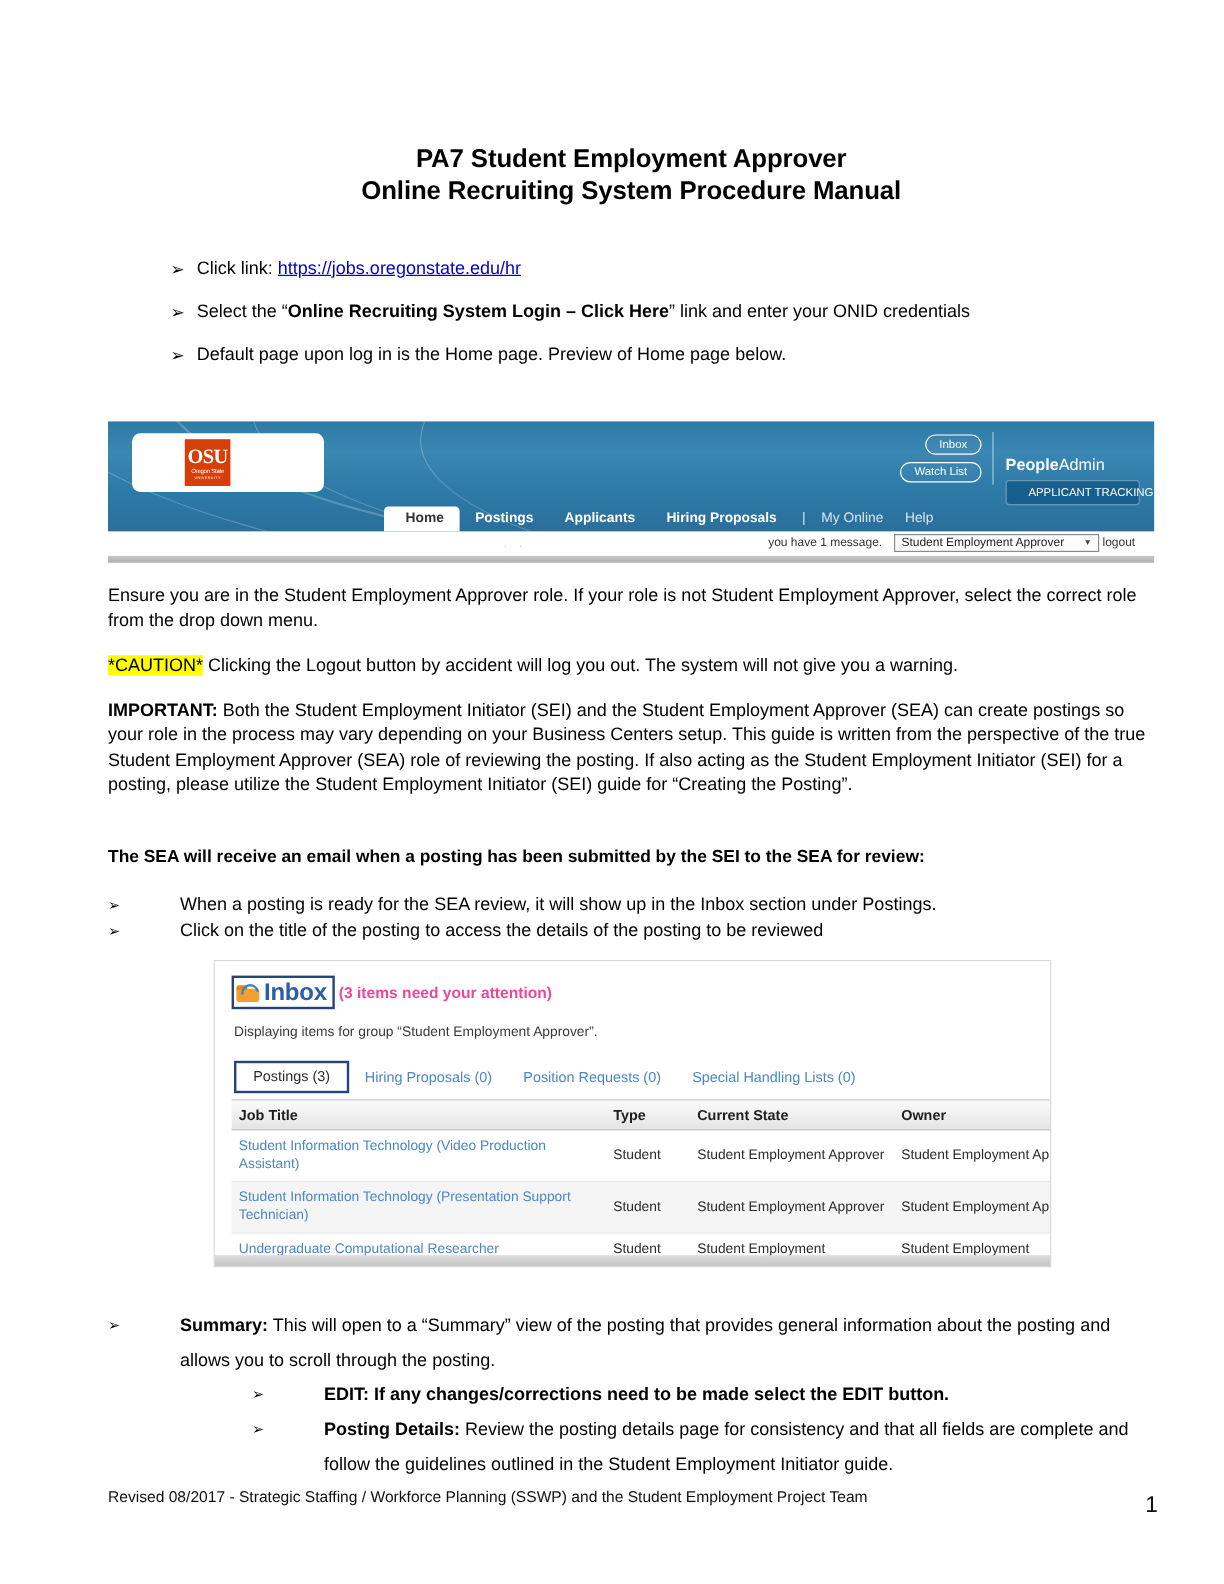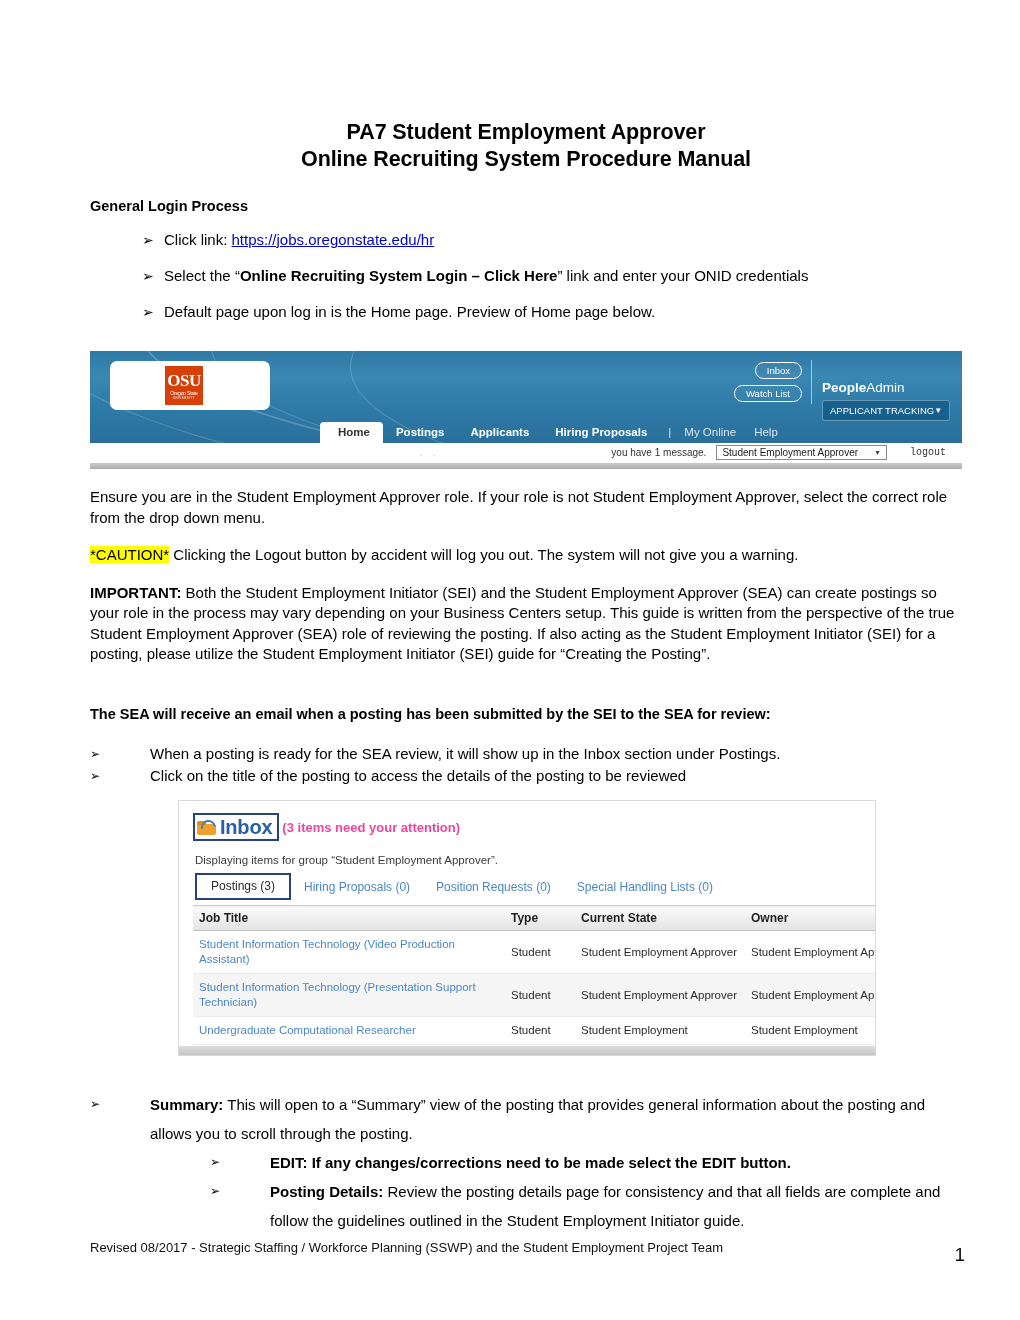--- a/index.html
+++ b/index.html
@@ -135,21 +135,21 @@
     position: absolute;
     left: 20px;
     top: 10px;
     width: 160px;
     height: 49px;
     background: #ffffff;
     border-radius: 7px;
   }
   .osu-mark {
     position: absolute;
-    left: 55px;
+    left: 44px;
     top: 5px;
     width: 38px;
     height: 39px;
     background: #d73f09;
     display: flex;
     flex-direction: column;
     align-items: center;
     justify-content: center;
   }
   .osu-mark .osu-big {
@@ -212,25 +212,25 @@
     white-space: nowrap;
   }
   .pa-brand b { font-weight: bold; }
   .pa-brand span.light { font-weight: normal; }
   .pa-module {
     background: #17608e;
     border: 1px solid rgba(255,255,255,0.35);
     border-radius: 3px;
     color: #ffffff;
     font-size: 9.5px;
-    padding: 4px 7px;
+    padding: 4px 18px;
     display: flex;
     justify-content: space-between;
     align-items: center;
-    width: 128px;
+    width: 112px;
     box-sizing: border-box;
     white-space: nowrap;
   }
   .pa-module .caret { font-size: 8px; }
 
   .pa-nav {
     position: absolute;
     left: 230px;
     bottom: 0;
     display: flex;
@@ -278,21 +278,21 @@
     background: #fdfdfd;
     font-size: 10px;
     color: #222;
     padding: 1px 5px;
     display: flex;
     align-items: center;
     gap: 16px;
     white-space: nowrap;
   }
   .pa-rolesel .caret { font-size: 7px; color: #444; }
-  .pa-logout { font-size: 10px; color: #333; margin-left: 23px; font-family: Liberation Mono, monospace; }
+  .pa-logout { font-size: 10px; color: #333; margin-left: 3px; }
   .pa-dots {
     position: absolute;
     left: 330px;
     font-size: 9px;
     color: #bbb;
     letter-spacing: 4px;
   }
   .pa-graybar {
     height: 7px;
     background: linear-gradient(180deg,#c9c9c9,#a9a9a9);
@@ -370,21 +370,21 @@
   }
   .inbox-sub {
     font-size: 11.5px;
     color: #3a3a3a;
     margin-top: 13px;
     margin-left: 2px;
   }
   .inbox-tabs {
     display: flex;
     align-items: flex-end;
-    margin-top: 7px;
+    margin-top: 18px;
     margin-left: 2px;
     gap: 0;
   }
   .inbox-tab {
     font-size: 12px;
     color: #4b87c6;
     padding: 5px 13px 6px 13px;
     white-space: nowrap;
   }
   .inbox-tab.active {
@@ -449,21 +449,20 @@
 <div class="page">
 
 
   <div class="title-block">
     <div class="title-line">PA7 Student Employment Approver</div>
     <div class="title-line">Online Recruiting System Procedure Manual</div>
   </div>
 
   <div class="content">
 
-    <div class="h-bold">General Login Process</div>
 
     <div class="bullet-list">
 
       <div class="bullet-row bullet-indent-1">
         <span class="arrow">➢</span>
         <span class="btext"><span>Click link: </span><a class="link" href="#">https://jobs.oregonstate.edu/hr</a></span>
       </div>
 
       <div class="bullet-row bullet-indent-1">
         <span class="arrow">➢</span>

